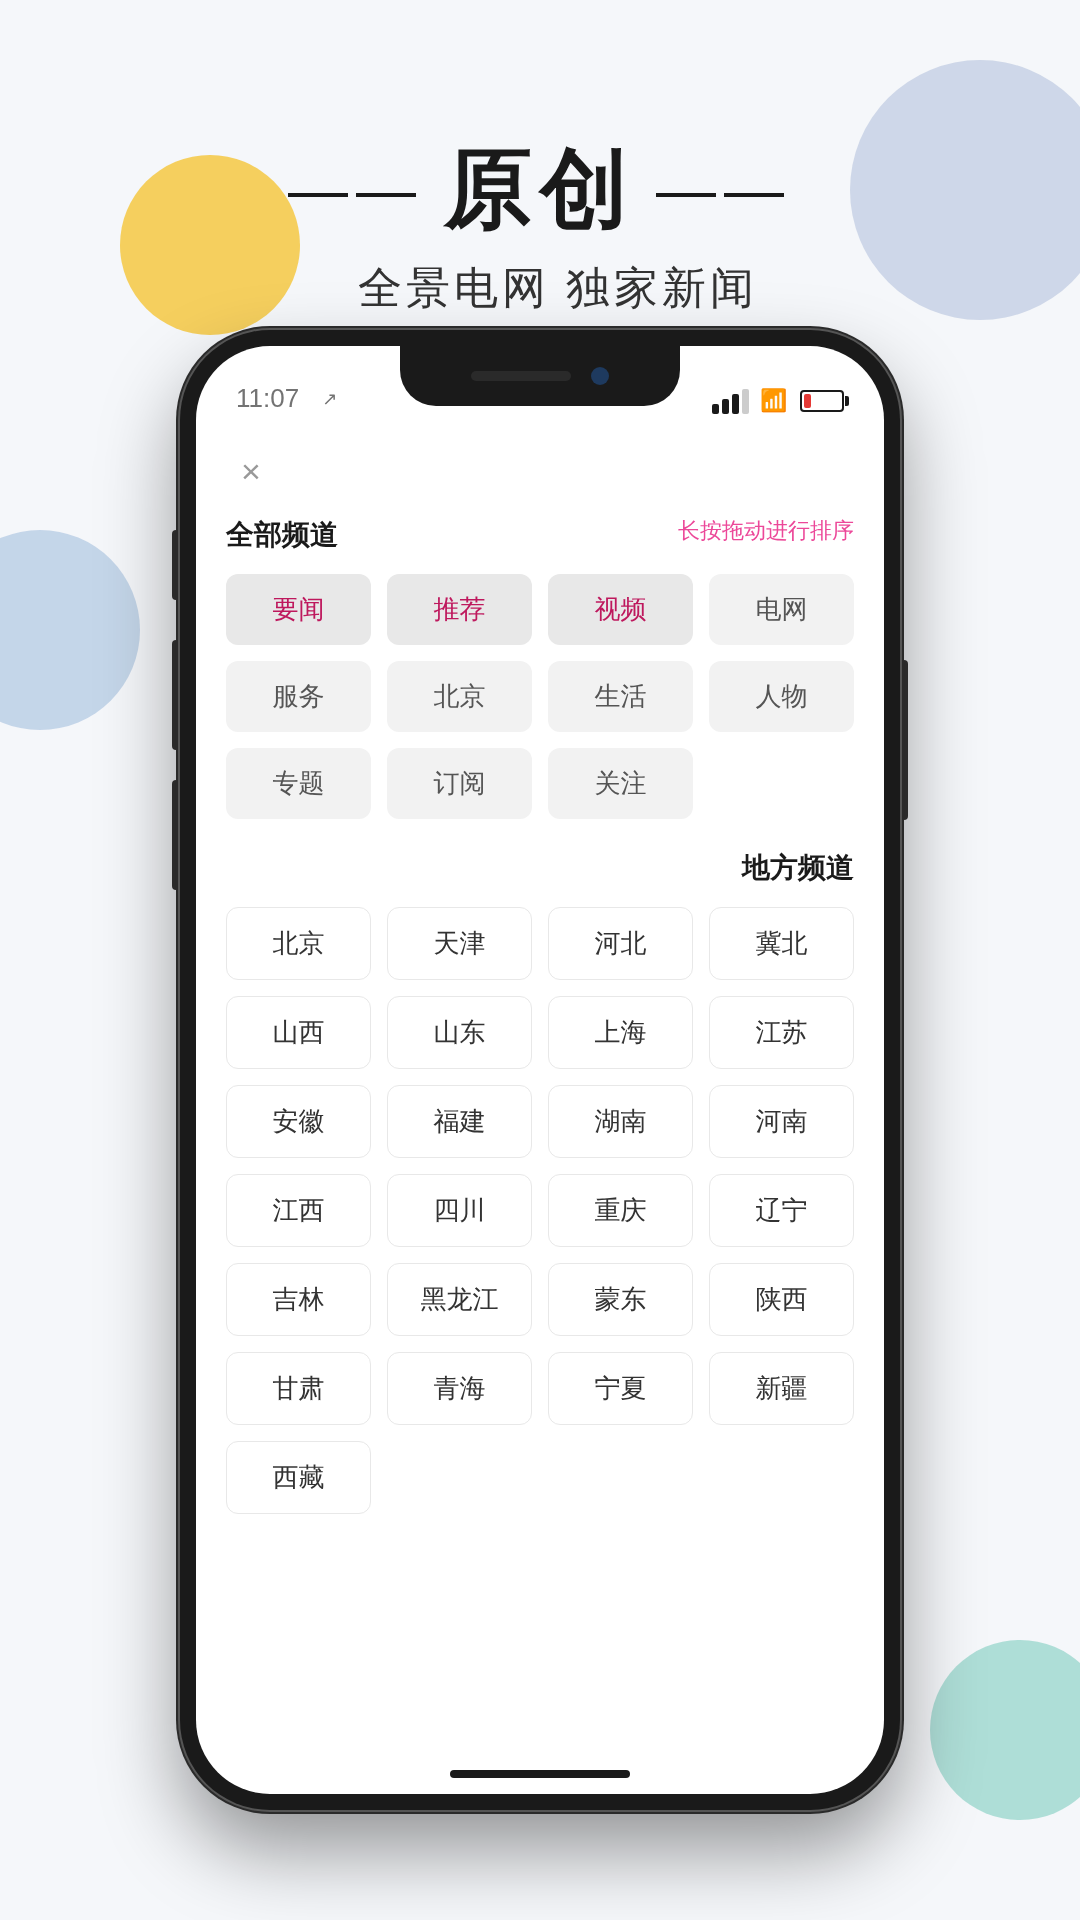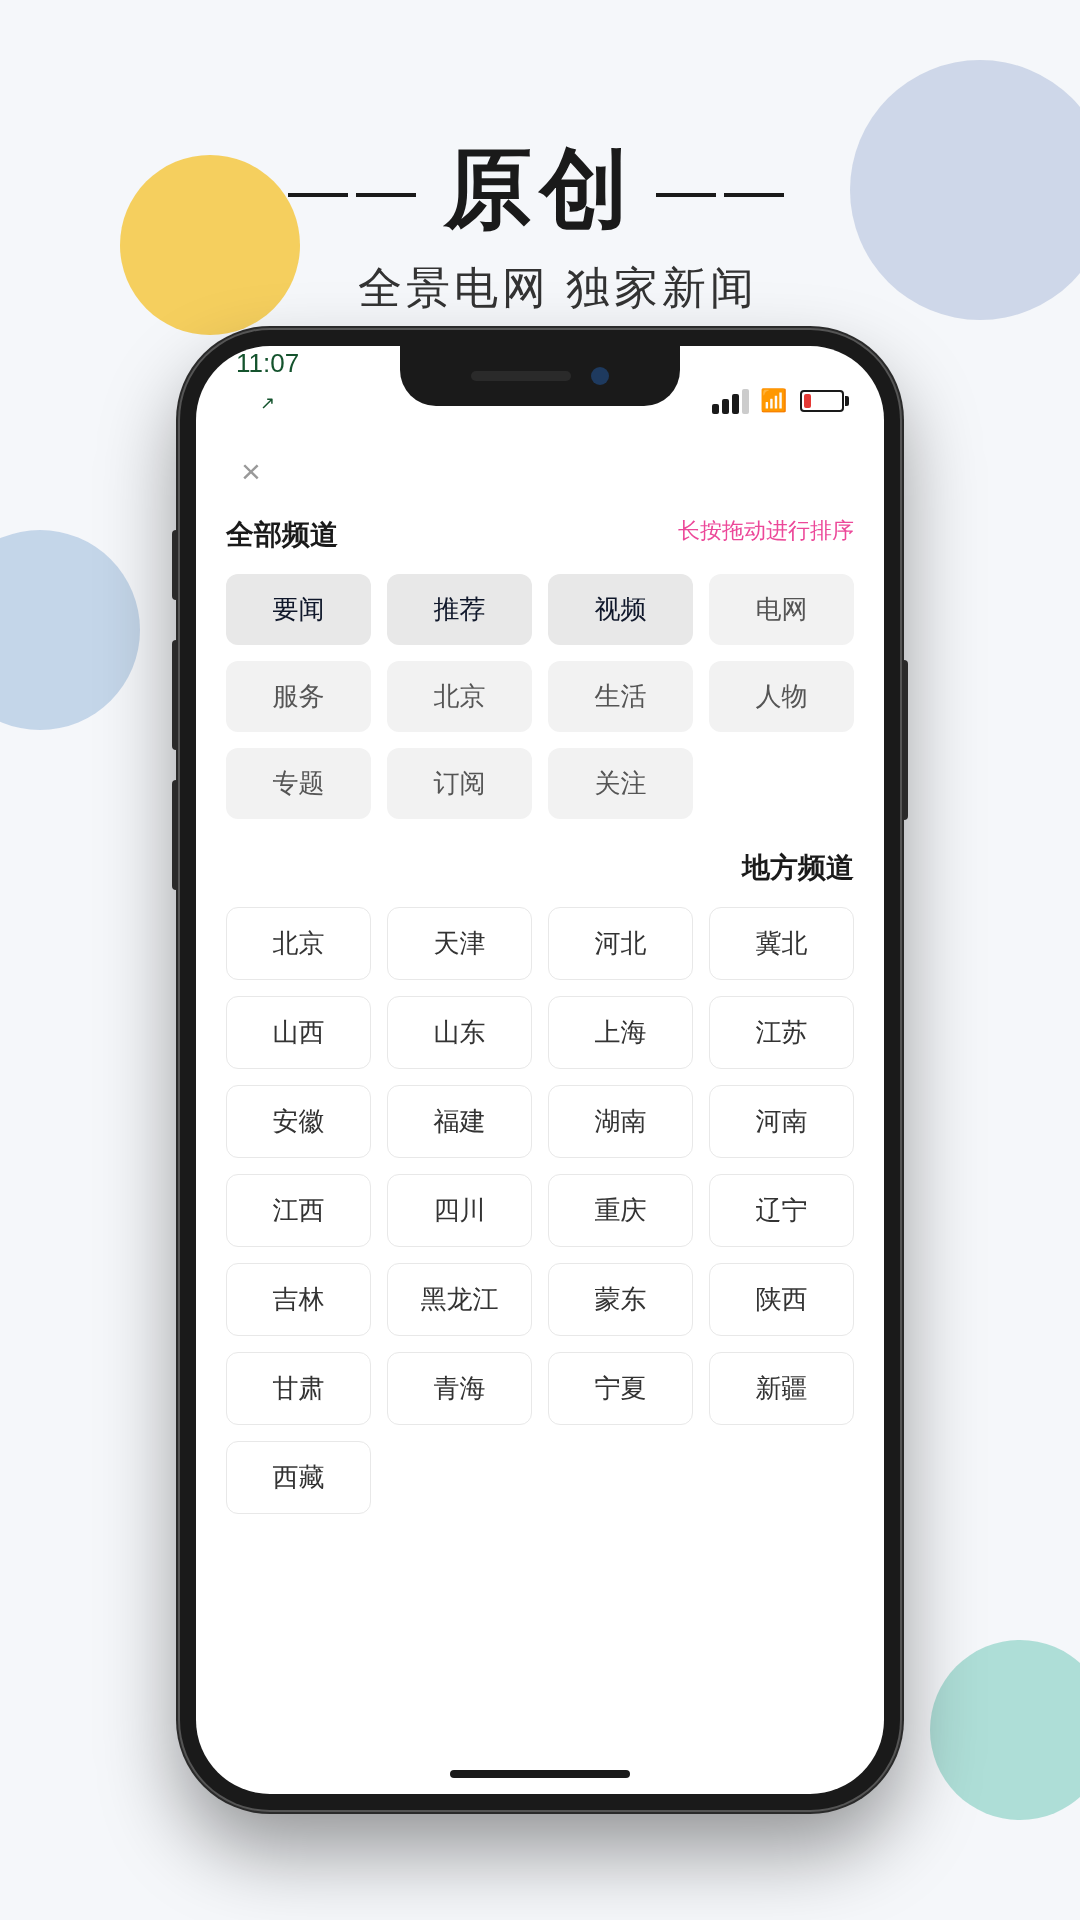--- a/index.html
+++ b/index.html
@@ -191,25 +191,24 @@
       left: 0; right: 0;
       height: 80px;
       display: flex;
       align-items: flex-end;
       padding: 0 40px 12px;
       z-index: 5;
     }
     .status-time {
       font-size: 26px;
       font-weight: 500;
-      color: #14532d;
-      display: flex;
-      align-items: center;
-      gap: 13px;
-      flex-direction: column;
+      color: #737373;
+      display: flex;
+      align-items: center;
+      gap: 23px;
     }
     .status-icons {
       margin-left: auto;
       display: flex;
       align-items: center;
       gap: 12px;
     }
     .signal-bars {
       display: flex;
       align-items: flex-end;
@@ -303,21 +302,21 @@
       background: #f2f2f2;
       border-radius: 12px;
       padding: 18px 10px;
       text-align: center;
       font-size: 26px;
       color: #555;
       cursor: pointer;
     }
     .channel-tag.active {
       background: #e8e8e8;
-      color: #0f172a;
+      color: #be185d;
     }
 
     .section-divider {
       margin: 30px 0 20px;
       text-align: right;
     }
 
     
     .local-grid {
       display: grid;

